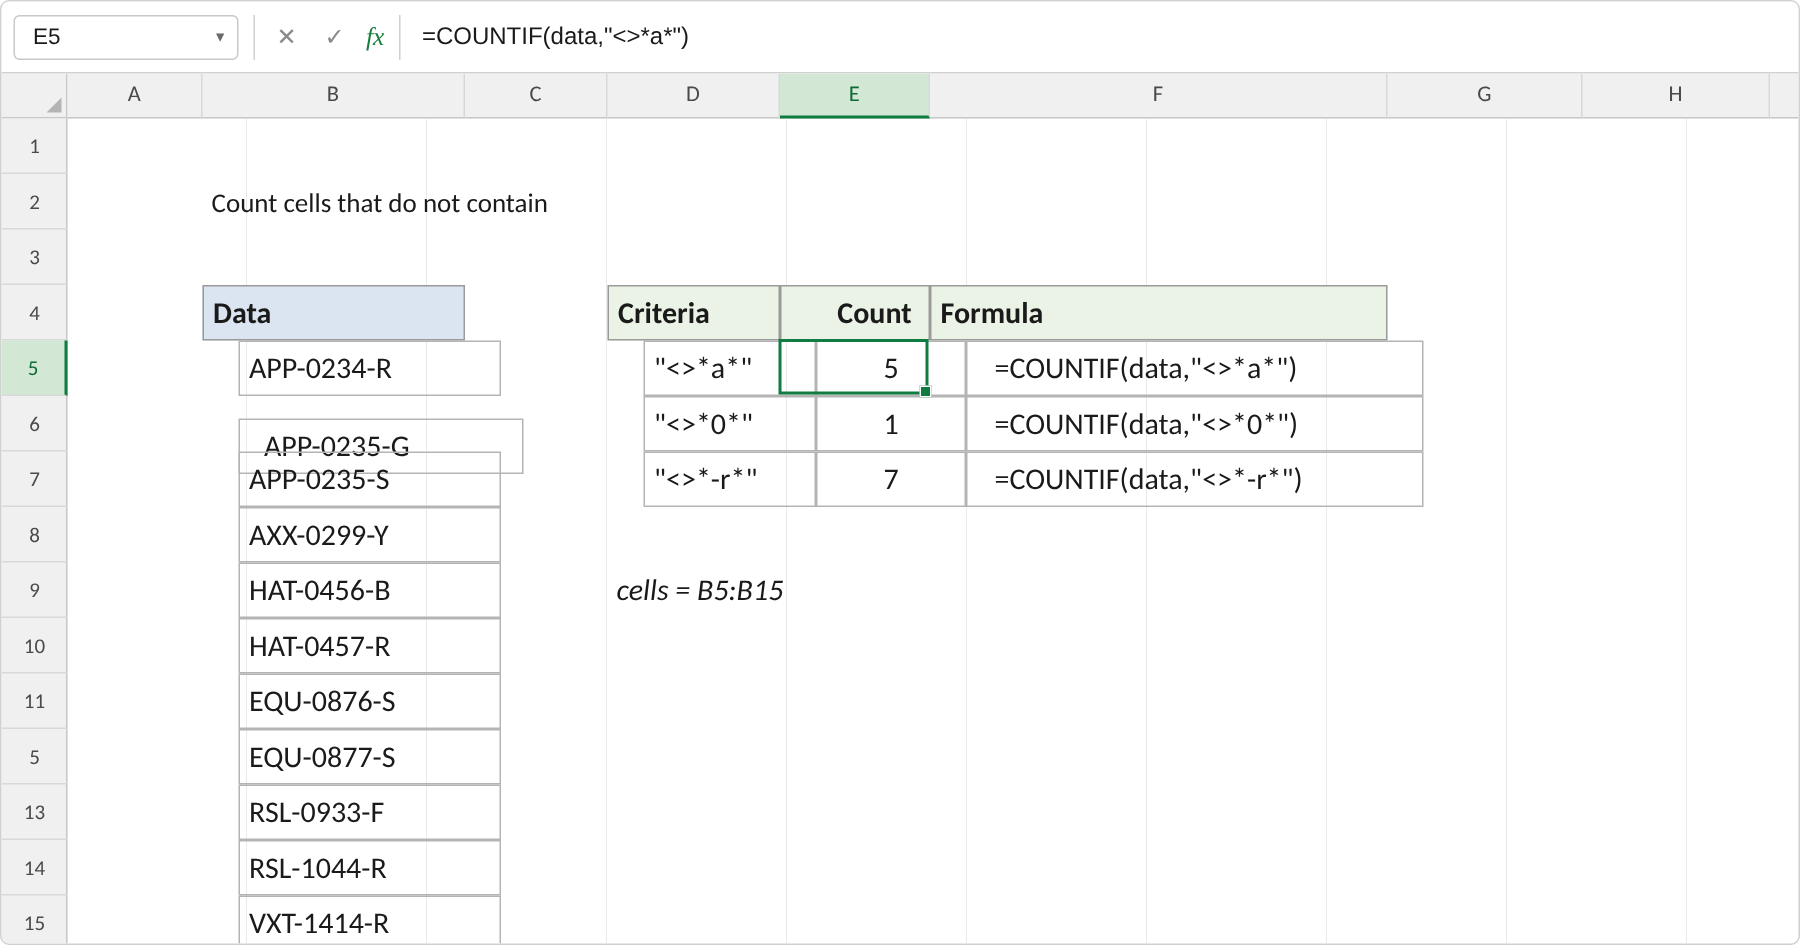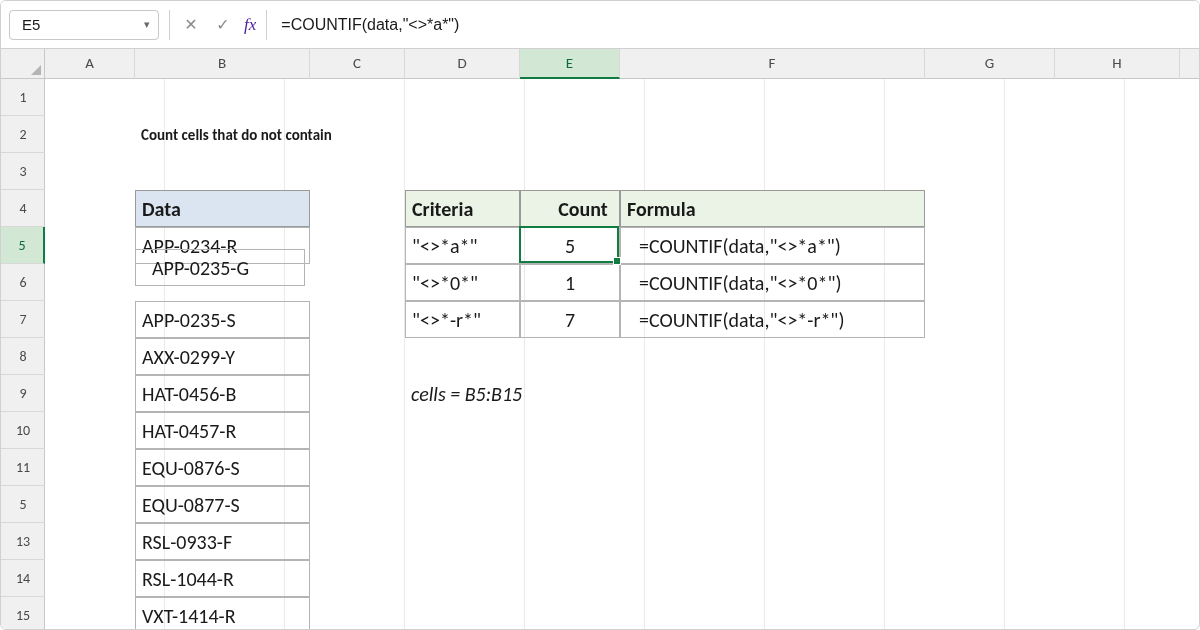--- a/index.html
+++ b/index.html
@@ -68,21 +68,21 @@
   .fb-btn {
     width: 22px;
     text-align: center;
     color: #8a8a8a;
     font-size: 16px;
   }
   .fx-label {
     font-style: italic;
     font-family: 'Cambria Math', Georgia, serif;
     font-size: 17px;
-    color: #4c1d95;
+    color: #15803d;
   }
   .formula-input {
     flex: 1;
     border: none;
     outline: none;
     font-size: 16px;
     color: #1a1a1a;
     padding-left: 4px;
   }
 
@@ -167,29 +167,30 @@
   .cell {
     position: absolute;
     display: flex;
     align-items: center;
     padding: 0 6px;
     color: #1a1a1a;
     font-size: 20px;
     white-space: nowrap;
   }
   .title-text {
-    font-weight: 700;
-    font-size: 15px;
+    font-weight: 400;
+    font-size: 18px;
   }
   .tbl-header {
     font-weight: 600;
     border: 1px solid #9a9a9a;
   }
   .tbl-cell {
     border: 1px solid #b4b4b4;
+    margin-left: 24px;
   }
   .tbl-header.blue { background: #dbe5f1; }
   .tbl-header.green { background: #eaf3e5; }
   .center { justify-content: center; }
   .italic { font-style: italic; }
 
   
   .active-outline {
     position: absolute;
     border: 2px solid #107c41;
@@ -250,21 +251,21 @@
         <div class="rh" style="height: 37px;">11</div>
         <div class="rh" style="height: 37px;">5</div>
         <div class="rh" style="height: 37px;">13</div>
         <div class="rh" style="height: 37px;">14</div>
         <div class="rh" style="height: 37px;">15</div>
       </div>
     <div class="cells" id="cells">
         <div class="cell title-text" style="left: 90px; top: 37px; width: 385px; height: 37px;">Count cells that do not contain</div>
         <div class="cell tbl-header blue" style="left: 90px; top: 111px; width: 175px; height: 37px;">Data</div>
         <div class="cell tbl-cell" style="left: 90px; top: 148px; width: 175px; height: 37px;">APP-0234-R</div>
-        <div class="cell tbl-cell" style="left: 90px; top: 170px; width: 170px; height: 37px; padding-left: 16px;">APP-0235-G</div>
+        <div class="cell tbl-cell" style="left: 90px; top: 200px; width: 190px; height: 37px; padding-left: 16px;">APP-0235-G</div>
         <div class="cell tbl-cell" style="left: 90px; top: 222px; width: 175px; height: 37px;">APP-0235-S</div>
         <div class="cell tbl-cell" style="left: 90px; top: 259px; width: 175px; height: 37px;">AXX-0299-Y</div>
         <div class="cell tbl-cell" style="left: 90px; top: 296px; width: 175px; height: 37px;">HAT-0456-B</div>
         <div class="cell tbl-cell" style="left: 90px; top: 333px; width: 175px; height: 37px;">HAT-0457-R</div>
         <div class="cell tbl-cell" style="left: 90px; top: 370px; width: 175px; height: 37px;">EQU-0876-S</div>
         <div class="cell tbl-cell" style="left: 90px; top: 407px; width: 175px; height: 37px;">EQU-0877-S</div>
         <div class="cell tbl-cell" style="left: 90px; top: 444px; width: 175px; height: 37px;">RSL-0933-F</div>
         <div class="cell tbl-cell" style="left: 90px; top: 481px; width: 175px; height: 37px;">RSL-1044-R</div>
         <div class="cell tbl-cell" style="left: 90px; top: 518px; width: 175px; height: 37px;">VXT-1414-R</div>
         <div class="cell tbl-header green" style="left: 360px; top: 111px; width: 115px; height: 37px;">Criteria</div>

